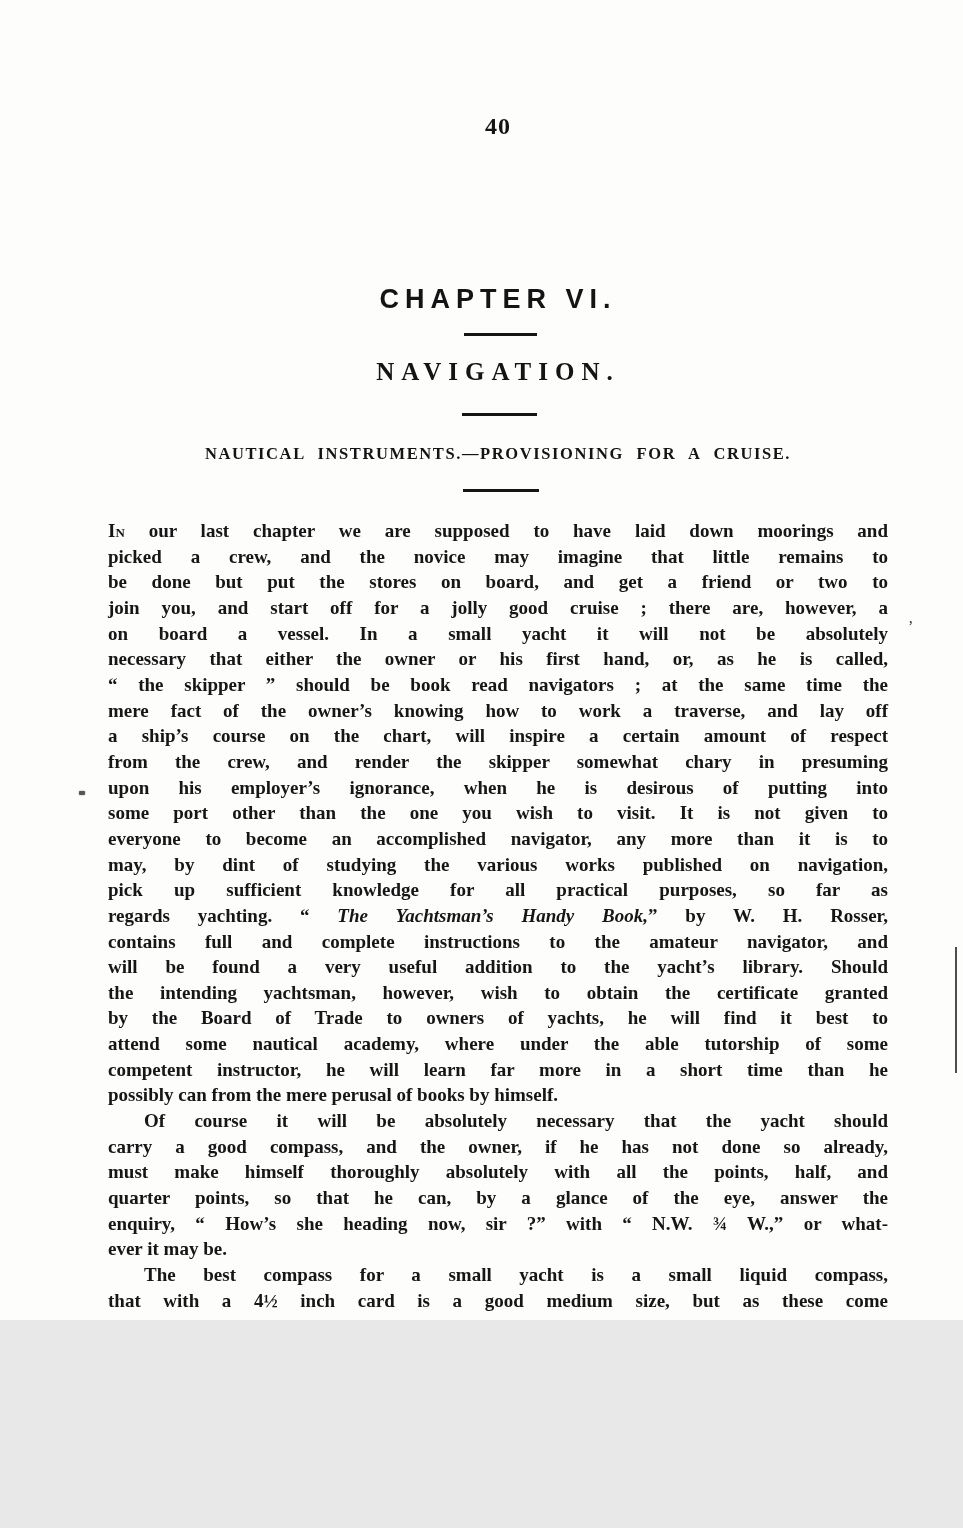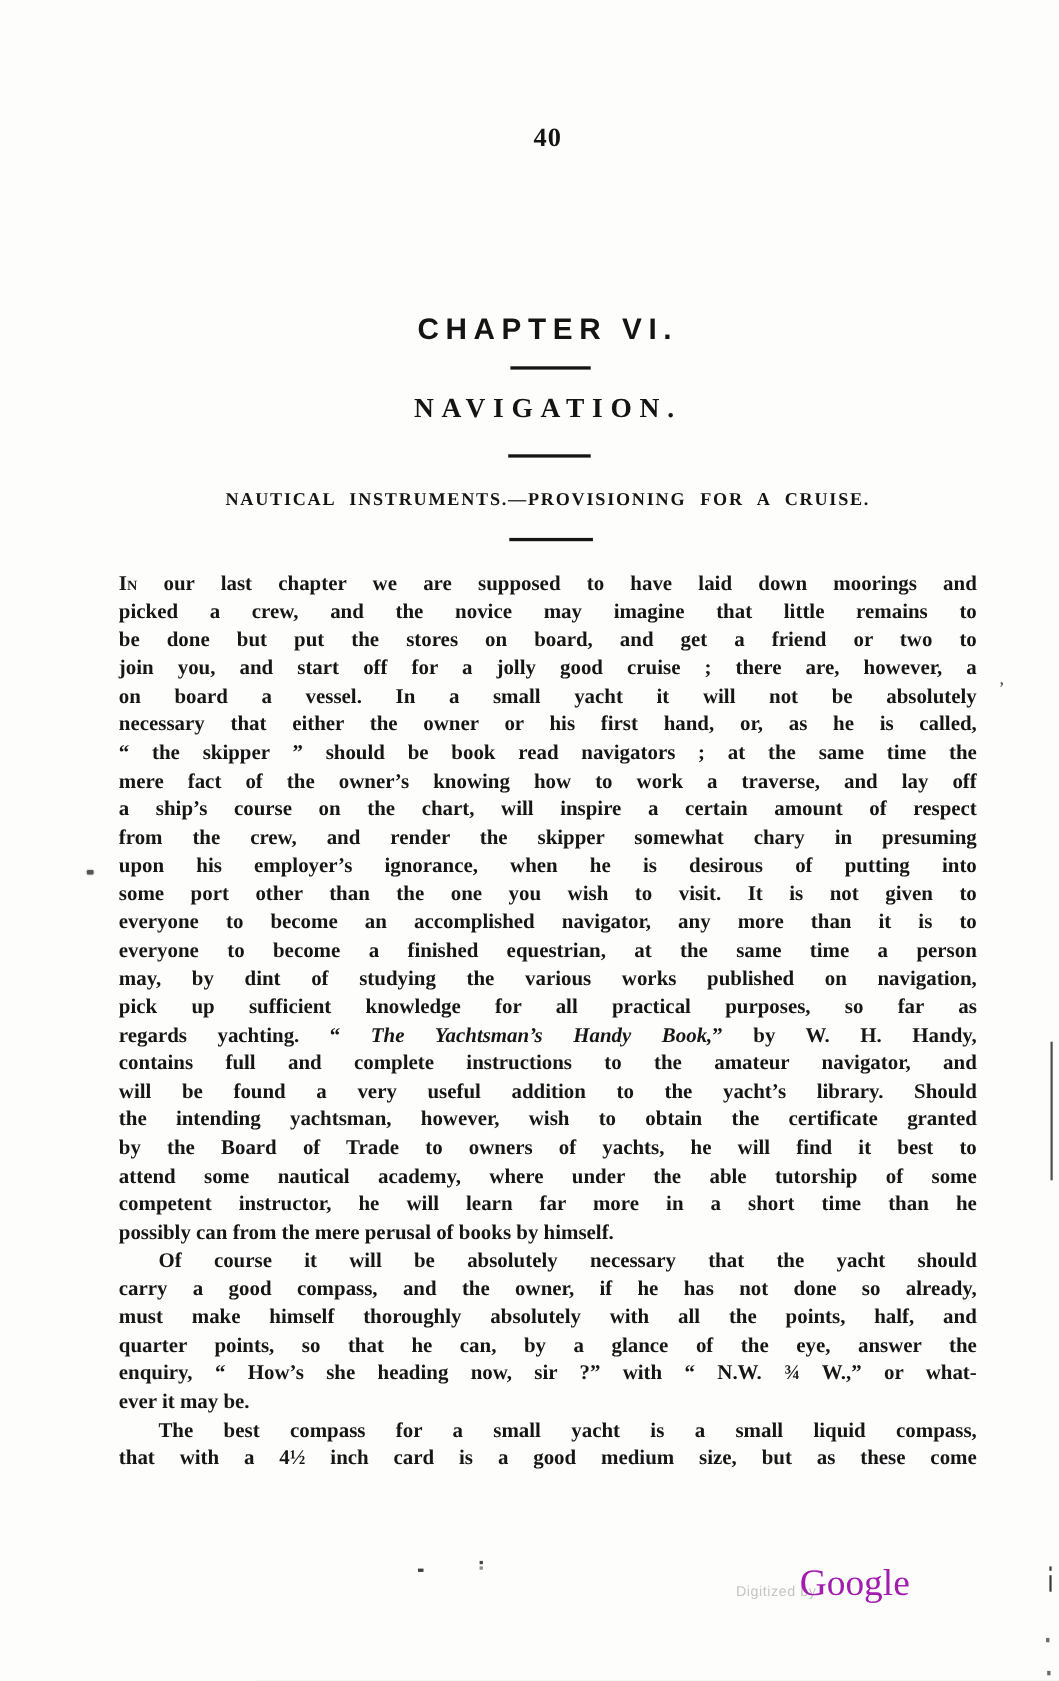--- a/index.html
+++ b/index.html
@@ -1,19 +1,19 @@
 <!DOCTYPE html>
 <html><head>
 <meta charset="utf-8">
 <style>
   html, body { margin: 0; padding: 0; background: #e8e8e8; }
   .page {
     position: relative;
     width: 963px;
-    height: 1528px;
+    height: 1320px;
     background: #fdfdfc;
     overflow: hidden;
     font-family: "Liberation Serif", serif;
     color: #141414;
   }
   .abs { position: absolute; }
   .centered-col {
     left: 108px;
     width: 780px;
     text-align: center;
@@ -116,24 +116,23 @@
       <div class="line"><span>join you, and start off for a jolly good cruise ; there are, however, a</span></div>
       <div class="line"><span>on board a vessel.  In a small yacht it will not be absolutely</span></div>
       <div class="line"><span>necessary that either the owner or his first hand, or, as he is called,</span></div>
       <div class="line"><span>“ the skipper ” should be book read navigators ; at the same time the</span></div>
       <div class="line"><span>mere fact of the owner’s knowing how to work a traverse, and lay off</span></div>
       <div class="line"><span>a ship’s course on the chart, will inspire a certain amount of respect</span></div>
       <div class="line"><span>from the crew, and render the skipper somewhat chary in presuming</span></div>
       <div class="line"><span>upon his employer’s ignorance, when he is desirous of putting into</span></div>
       <div class="line"><span>some port other than the one you wish to visit.  It is not given to</span></div>
       <div class="line"><span>everyone to become an accomplished navigator, any more than it is to</span></div>
-      <div class="line"><span>everyone to become a finished equestrian, at the same time a person</span></div>
       <div class="line"><span>may, by dint of studying the various works published on navigation,</span></div>
       <div class="line"><span>pick up sufficient knowledge for all practical purposes, so far as</span></div>
-      <div class="line"><span>regards yachting.  “ </span><span class="it">The Yachtsman’s Handy Book,</span><span>” by W. H. Handy,</span></div>
+      <div class="line"><span>regards yachting.  “ </span><span class="it">The Yachtsman’s Handy Book,</span><span>” by W. H. Rosser,</span></div>
       <div class="line"><span>contains full and complete instructions to the amateur navigator, and</span></div>
       <div class="line"><span>will be found a very useful addition to the yacht’s library.  Should</span></div>
       <div class="line"><span>the intending yachtsman, however, wish to obtain the certificate granted</span></div>
       <div class="line"><span>by the Board of Trade to owners of yachts, he will find it best to</span></div>
       <div class="line"><span>attend some nautical academy, where under the able tutorship of some</span></div>
       <div class="line"><span>competent instructor, he will learn far more in a short time than he</span></div>
       <div class="line pend"><span>possibly can from the mere perusal of books by himself.</span></div>
       <div class="line ind"><span>Of course it will be absolutely necessary that the yacht should</span></div>
       <div class="line"><span>carry a good compass, and the owner, if he has not done so already,</span></div>
       <div class="line"><span>must make himself thoroughly absolutely with all the points, half, and</span></div>

